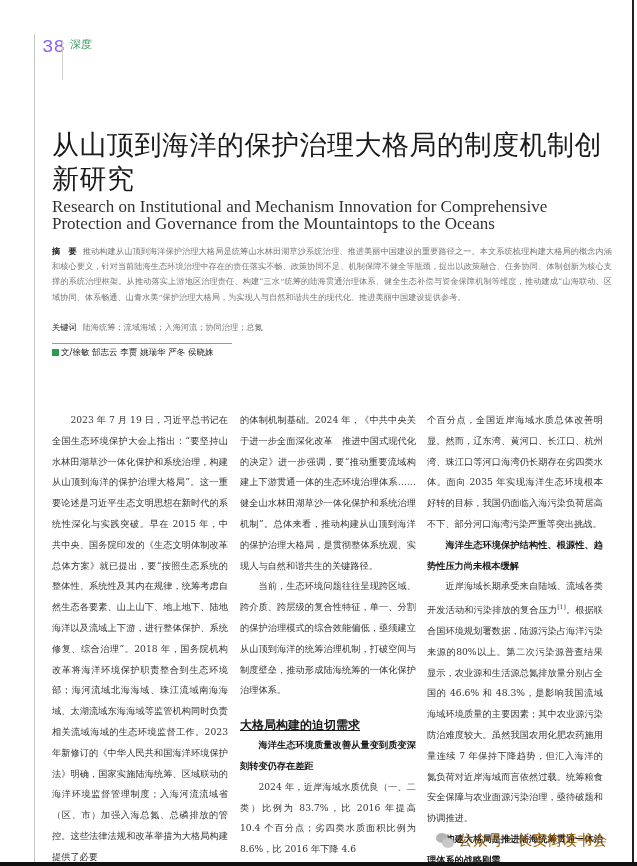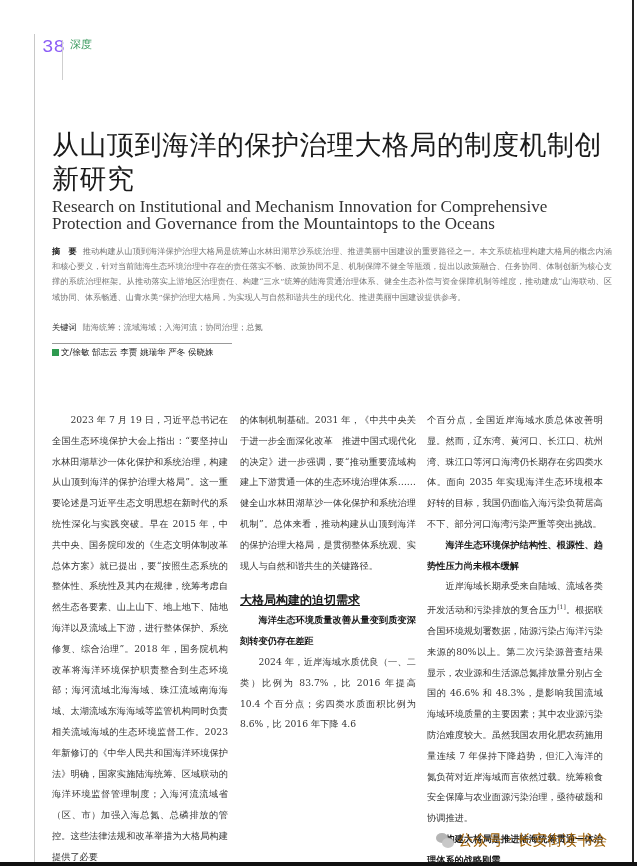--- a/index.html
+++ b/index.html
@@ -68,21 +68,22 @@
 <div class="author-rule"></div>
 <div class="authors">
   <span class="sq"></span><span>文/</span><span>徐敏 郜志云 李贾 姚瑞华 严冬 侯晓姝</span>
 </div>
 
 <div class="col col1">
   <p>2023 年 7 月 19 日，习近平总书记在全国生态环境保护大会上指出：“要坚持山水林田湖草沙一体化保护和系统治理，构建从山顶到海洋的保护治理大格局”。这一重要论述是习近平生态文明思想在新时代的系统性深化与实践突破。早在 2015 年，中共中央、国务院印发的《生态文明体制改革总体方案》就已提出，要“按照生态系统的整体性、系统性及其内在规律，统筹考虑自然生态各要素、山上山下、地上地下、陆地海洋以及流域上下游，进行整体保护、系统修复、综合治理”。2018 年，国务院机构改革将海洋环境保护职责整合到生态环境部；海河流域北海海域、珠江流域南海海域、太湖流域东海海域等监管机构同时负责相关流域海域的生态环境监督工作。2023 年新修订的《中华人民共和国海洋环境保护法》明确，国家实施陆海统筹、区域联动的海洋环境监督管理制度；入海河流流域省（区、市）加强入海总氮、总磷排放的管控。这些法律法规和改革举措为大格局构建提供了必要</p>
 </div>
 
 <div class="col col2">
-  <p class="cont">的体制机制基础。2031 年，《中共中央关于进一步全面深化改革　推进中国式现代化的决定》进一步强调，要“推动重要流域构建上下游贯通一体的生态环境治理体系……健全山水林田湖草沙一体化保护和系统治理机制”。总体来看，推动构建从山顶到海洋的保护治理大格局，是贯彻整体系统观、实现人与自然和谐共生的关键路径。</p>
+  <p class="cont">的体制机制基础。2024 年，《中共中央关于进一步全面深化改革　推进中国式现代化的决定》进一步强调，要“推动重要流域构建上下游贯通一体的生态环境治理体系……健全山水林田湖草沙一体化保护和系统治理机制”。总体来看，推动构建从山顶到海洋的保护治理大格局，是贯彻整体系统观、实现人与自然和谐共生的关键路径。</p>
+  <p>当前，生态环境问题往往呈现跨区域、跨介质、跨层级的复合性特征，单一、分割的保护治理模式的综合效能偏低，亟须建立从山顶到海洋的统筹治理机制，打破空间与制度壁垒，推动形成陆海统筹的一体化保护治理体系。</p>
   <h3>大格局构建的迫切需求</h3>
   <p class="subhead">海洋生态环境质量改善从量变到质变深刻转变仍存在差距</p>
   <p>2024 年，近岸海域水质优良（一、二类）比例为 83.7%，比 2016 年提高 10.4 个百分点；劣四类水质面积比例为 8.6%，比 2016 年下降 4.6</p>
 </div>
 
 <div class="col col3">
   <p class="cont">个百分点，全国近岸海域水质总体改善明显。然而，辽东湾、黄河口、长江口、杭州湾、珠江口等河口海湾仍长期存在劣四类水体。面向 2035 年实现海洋生态环境根本好转的目标，我国仍面临入海污染负荷居高不下、部分河口海湾污染严重等突出挑战。</p>
   <p class="subhead">海洋生态环境保护结构性、根源性、趋势性压力尚未根本缓解</p>
   <p><span>近岸海域长期承受来自陆域、流域各类开发活动和污染排放的复合压力</span><sup>[1]</sup><span>。根据联合国环境规划署数据，陆源污染占海洋污染来源的80%以上。第二次污染源普查结果显示，农业源和生活源总氮排放量分别占全国的 46.6% 和 48.3%，是影响我国流域海域环境质量的主要因素；其中农业源污染防治难度较大。虽然我国农用化肥农药施用量连续 7 年保持下降趋势，但汇入海洋的氮负荷对近岸海域而言依然过载。统筹粮食安全保障与农业面源污染治理，亟待破题和协调推进。</span></p>
   <p class="subhead">构建大格局是推进陆海统筹贯通一体治理体系的战略刚需</p>

